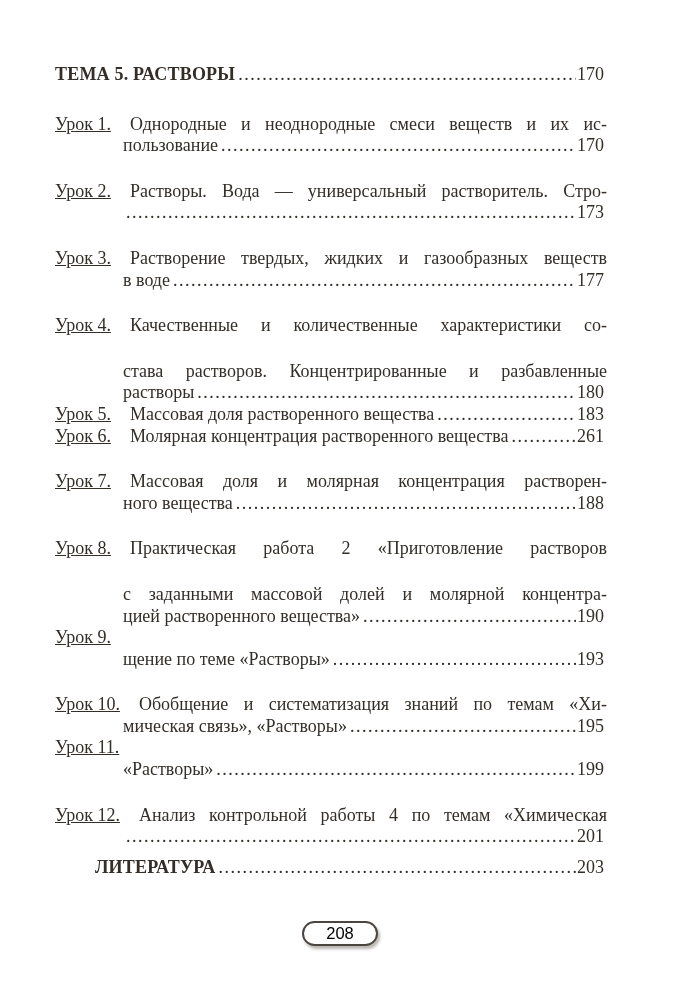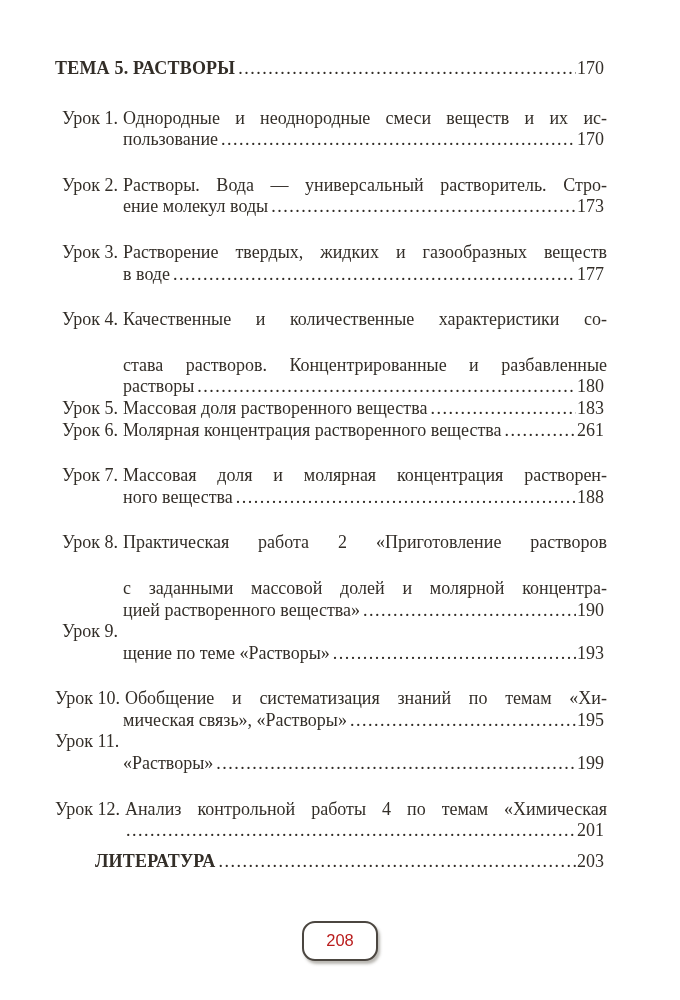--- a/index.html
+++ b/index.html
@@ -17,34 +17,34 @@
     position:relative;
     width:680px;height:1000px;
     background:var(--paper);
     font-family:"Liberation Serif","DejaVu Serif",serif;
     font-size:18px;
     line-height:21.6px;
     color:var(--ink);
   }
   .toc{
     position:absolute;
-    left:55px;top:58px;
+    left:55px;top:64px;
     width:552px;
   }
   .line{
     display:flex;
     align-items:baseline;
   }
   .line.cont{ padding-left:68px; }
   .label{
     flex:0 0 68px;
     box-sizing:border-box;
-    text-align:right;
-    padding-right:5px;
+    padding-right:19px;
     white-space:nowrap;
+    text-decoration:underline;
   }
   .fill{
     flex:1 1 auto;
     display:block;
     text-align:justify;
     text-align-last:justify;
     overflow:hidden;
     max-height:21.6px;
     margin-top:24px;
   }
@@ -66,32 +66,32 @@
   .head{ margin-bottom:4px; }
   .head .txt{ font-weight:bold; letter-spacing:.2px; }
   .lit{ margin-top:9px;margin-left:40px; }
   .lit .txt{ font-weight:bold; letter-spacing:.2px; }
   .entry{ display:block; }
   .pill{
     position:absolute;
     left:50%;
     transform:translateX(-50%);
     top:921px;
-    width:76px;height:40px;
+    width:76px;height:25px;
     box-sizing:border-box;
     background:var(--paper);
     border:2px solid var(--pill-border);
     border-radius:13px;
     box-shadow:2px 3px 3px rgba(100,95,85,0.45);
     display:flex;
     align-items:center;
     justify-content:center;
     font-family:"Liberation Sans","DejaVu Sans",sans-serif;
     font-size:16.5px;
-    color:#b91c1c;
+    color:#000000;
   }
 </style>
 </head>
 <body>
 
 <div class="page">
 
   <div class="toc">
 
     <div class="line head">
@@ -111,21 +111,20 @@
             <span class="dots">........................................................................................................................................................................................................</span>
             <span class="pagenum">170</span>
           </div>
         </div>
         <div class="entry">
           <div class="line">
             <span class="label">Урок 2.</span>
             <span class="fill">Растворы. Вода — универсальный растворитель. Стро-</span>
           </div>
           <div class="line cont">
-            <span class="txt">ение молекул воды</span>
             <span class="dots">........................................................................................................................................................................................................</span>
             <span class="pagenum">173</span>
           </div>
         </div>
         <div class="entry">
           <div class="line">
             <span class="label">Урок 3.</span>
             <span class="fill">Растворение твердых, жидких и газообразных веществ</span>
           </div>
           <div class="line cont">

